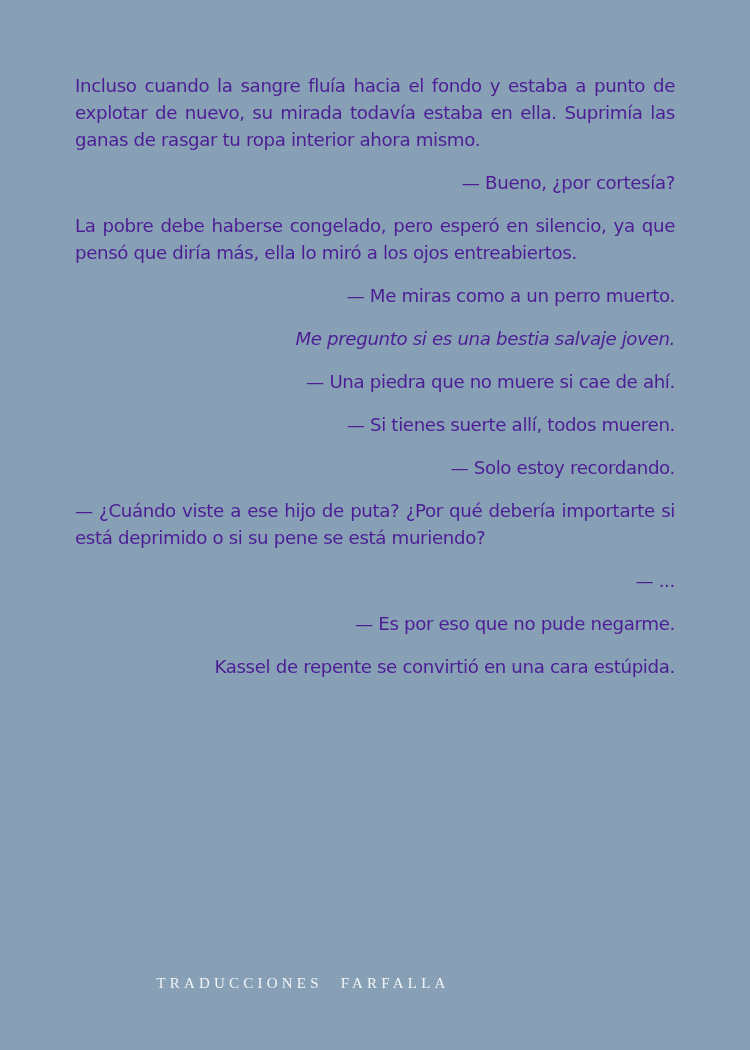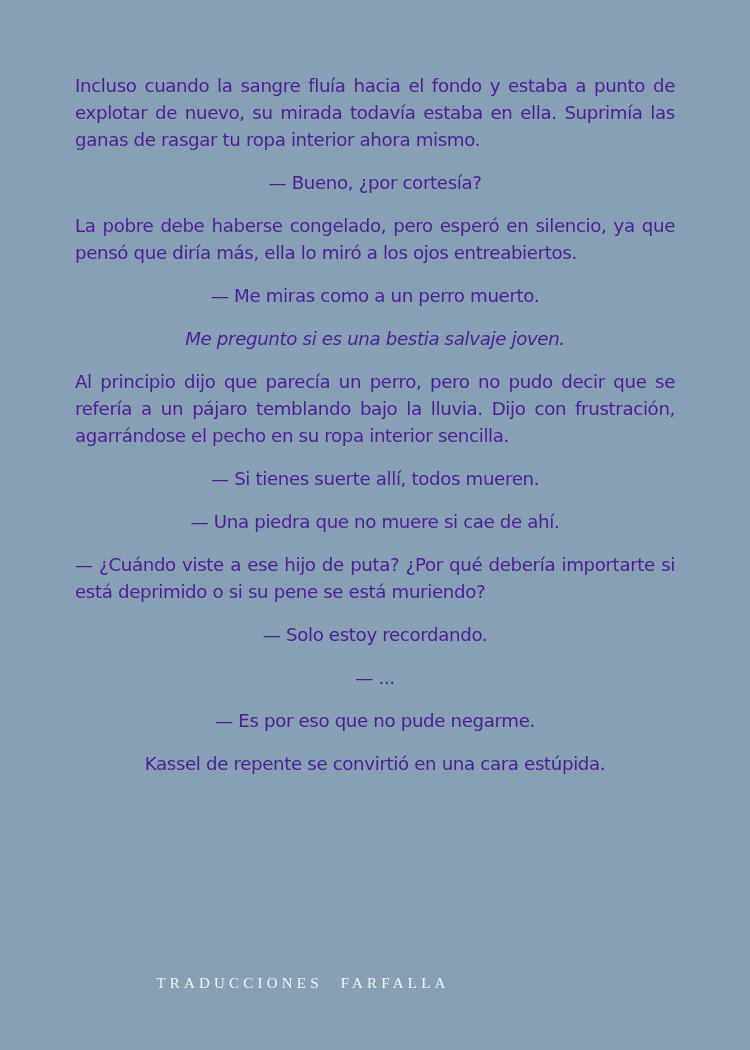--- a/index.html
+++ b/index.html
@@ -26,21 +26,21 @@
       word-spacing: 0px;
     }
     .para {
       margin: 0 0 16px 0;
       text-align: justify;
     }
     .para.italic {
       font-style: italic;
     }
     .para.left {
-      text-align: center;
+      text-align: right;
     }
     .footer {
       position: absolute;
       left: 0;
       width: 606px;
       top: 975px;
       text-align: center;
       font-family: "Liberation Serif", serif;
       font-size: 15px;
       letter-spacing: 4.2px;
@@ -50,23 +50,22 @@
   </style>
 </head>
 <body>
 
 <div class="page">
   <p class="para">Incluso cuando la sangre fluía hacia el fondo y estaba a punto de explotar de nuevo, su mirada todavía estaba en ella. Suprimía las ganas de rasgar tu ropa interior ahora mismo.</p>
   <p class="para left">— Bueno, ¿por cortesía?</p>
   <p class="para">La pobre debe haberse congelado, pero esperó en silencio, ya que pensó que diría más, ella lo miró a los ojos entreabiertos.</p>
   <p class="para left">— Me miras como a un perro muerto.</p>
   <p class="para italic left">Me pregunto si es una bestia salvaje joven.</p>
-  <p class="para">Al principio dijo que parecía un perro, pero no pudo decir que se refería a un pájaro temblando bajo la lluvia. Dijo con frustración, agarrándose el pecho en su ropa interior sencilla.</p>
+  <p class="para left">— Una piedra que no muere si cae de ahí.</p>
   <p class="para left">— Si tienes suerte allí, todos mueren.</p>
-  <p class="para left">— Una piedra que no muere si cae de ahí.</p>
+  <p class="para left">— Solo estoy recordando.</p>
   <p class="para">— ¿Cuándo viste a ese hijo de puta? ¿Por qué debería importarte si está deprimido o si su pene se está muriendo?</p>
-  <p class="para left">— Solo estoy recordando.</p>
   <p class="para left">— ...</p>
   <p class="para left">— Es por eso que no pude negarme.</p>
   <p class="para left">Kassel de repente se convirtió en una cara estúpida.</p>
 </div>
 
 <div class="footer">TRADUCCIONES FARFALLA</div>
 
 </body></html>

